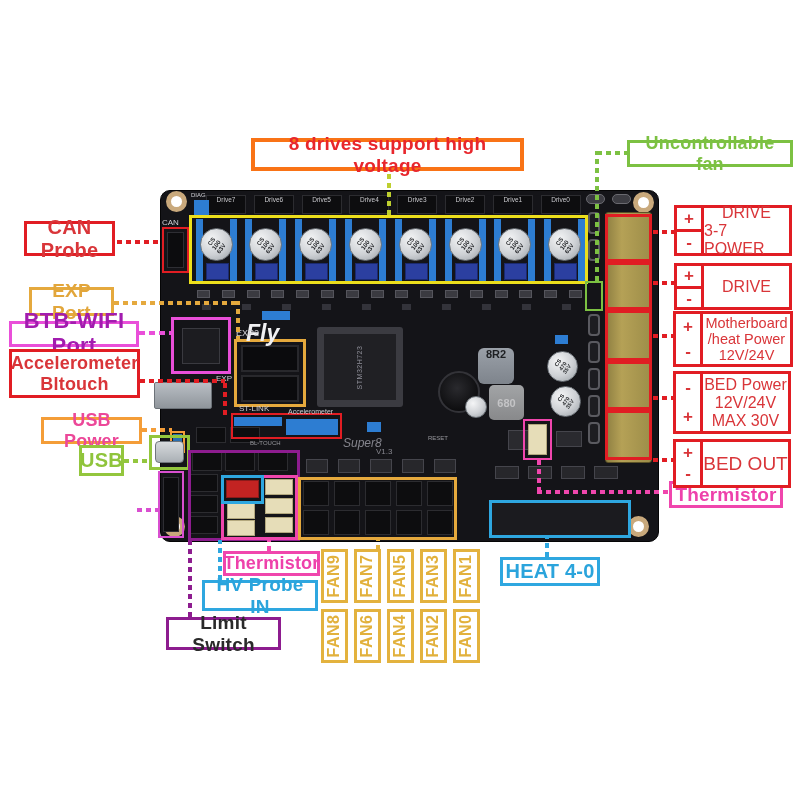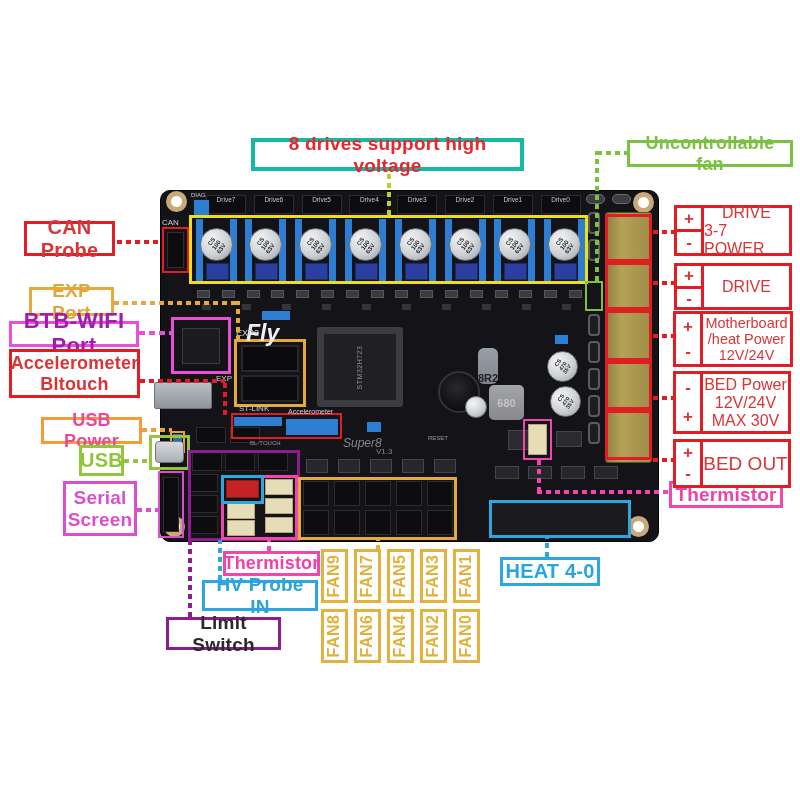--- a/index.html
+++ b/index.html
@@ -226,21 +226,21 @@
   <div class="abs" style="left:317px;top:327px;width:86px;height:80px;background:#3b3b41;border-radius:3px;"></div>
   <div class="abs" style="left:324px;top:334px;width:72px;height:66px;background:#202024;display:flex;align-items:center;justify-content:center;">
     <span class="abs" style="position:static;transform:rotate(-90deg);color:#8e8e98;font-size:7px;letter-spacing:.5px;">STM32H723</span>
   </div>
 
   <div class="hl" style="left:231px;top:413px;width:111px;height:26px;border:2.5px solid #e11d23;"></div>
   <div class="abs" style="left:234px;top:417px;width:48px;height:9px;background:#2d7dd2;"></div>
   <div class="abs" style="left:286px;top:419px;width:52px;height:16px;background:#2d7dd2;"></div>
 
   <div class="abs" style="left:438px;top:371px;width:42px;height:42px;border-radius:50%;background:radial-gradient(circle at 45% 40%,#2a2a2e,#0e0e10 70%);border:2px solid #333338;"></div>
-  <div class="abs" style="left:478px;top:348px;width:20px;height:36px;background:linear-gradient(#9aa0a8,#7e848c);border-radius:6px;display:flex;align-items:flex-end;justify-content:center;">
+  <div class="abs" style="left:478px;top:348px;width:36px;height:36px;background:linear-gradient(#9aa0a8,#7e848c);border-radius:6px;display:flex;align-items:flex-start;justify-content:center;">
     <span style="font-size:11px;font-weight:bold;color:#1e2023;">8R2</span>
   </div>
   <div class="abs" style="left:489px;top:385px;width:35px;height:35px;background:linear-gradient(#a2a4a6,#88898b);border-radius:5px;display:flex;align-items:center;justify-content:center;">
     <span style="font-size:11px;font-weight:bold;color:#c4c4c6;">680</span>
   </div>
   <div class="cap abs" style="left:547px;top:351px;width:31px;height:31px;">
     <span class="captx" style="font-size:5.5px;line-height:5.5px;">CS
 470
 35V</span>
   </div>
@@ -280,21 +280,21 @@
   <span class="silk" style="left:216px;top:374px;font-size:8px;">EXP</span>
   <span class="silk" style="left:162px;top:218px;font-size:8px;">CAN</span>
   <span class="silk" style="left:191px;top:192px;font-size:6px;">DIAG</span>
   <span class="silk" style="left:239px;top:404px;font-size:8px;">ST-LINK</span>
   <span class="silk" style="left:288px;top:408px;font-size:7px;">Accelerometer</span>
   <span class="silk" style="left:250px;top:440px;font-size:6px;color:#97979d;">BL-TOUCH</span>
   <span class="silk" style="left:343px;top:436px;font-size:12px;font-style:italic;color:#85858d;">Super8</span>
   <span class="silk" style="left:376px;top:447px;font-size:8px;color:#85858d;">V1.3</span>
   <span class="silk" style="left:428px;top:435px;font-size:6px;color:#97979d;">RESET</span>
 
-  <div class="lbl" style="left:251px;top:138px;width:273px;height:33px;border:4px solid #14b8a6;color:#e8262c;font-size:19px;font-weight:bold;">
+  <div class="lbl" style="left:251px;top:138px;width:273px;height:33px;border:4px solid #f97316;color:#e8262c;font-size:19px;font-weight:bold;">
     <span>8 drives support high voltage</span>
   </div>
   <div class="lbl" style="left:627px;top:140px;width:166px;height:27px;border:3px solid #7cc142;color:#7cc142;font-size:18px;">
     <span>Uncontrollable fan</span>
   </div>
   <div class="lbl" style="left:24px;top:221px;width:91px;height:35px;border:3.5px solid #e11d23;color:#d93539;font-size:20px;">
     <span>CAN Probe</span>
   </div>
   <div class="lbl" style="left:29px;top:287px;width:85px;height:29px;border:3px solid #e5a93d;color:#e2a63b;font-size:19px;">
     <span>EXP Port</span>
@@ -304,24 +304,20 @@
   </div>
   <div class="lbl" style="left:9px;top:349px;width:131px;height:49px;border:3.5px solid #e11d23;color:#d93539;font-size:18px;flex-direction:column;">
     <span>Accelerometer</span>
     <span>Bltouch</span>
   </div>
   <div class="lbl" style="left:41px;top:417px;width:101px;height:27px;border:3px solid #f49d38;color:#ec4899;font-size:18px;">
     <span>USB Power</span>
   </div>
   <div class="lbl" style="left:79px;top:445px;width:45px;height:31px;border:3.5px solid #93c63d;color:#8fc43c;font-size:20px;">
     <span>USB</span>
-  </div>
-  <div class="lbl" style="left:63px;top:481px;width:74px;height:55px;border:3.5px solid #d94fd0;color:#d94fd0;font-size:19px;flex-direction:column;">
-    <span>Serial</span>
-    <span>Screen</span>
   </div>
   <div class="lbl" style="left:223px;top:551px;width:97px;height:25px;border:3px solid #f046ad;color:#ee41ab;font-size:18px;">
     <span>Thermistor</span>
   </div>
   <div class="lbl" style="left:202px;top:580px;width:116px;height:31px;border:3.5px solid #2ea7e0;color:#2ba4dc;font-size:19px;">
     <span>HV Probe IN</span>
   </div>
   <div class="lbl" style="left:166px;top:617px;width:115px;height:33px;border:3.5px solid #8d1c8f;color:#2a2a2a;font-size:19px;justify-content:flex-end;">
     <span>Limit Switch</span>
   </div>

